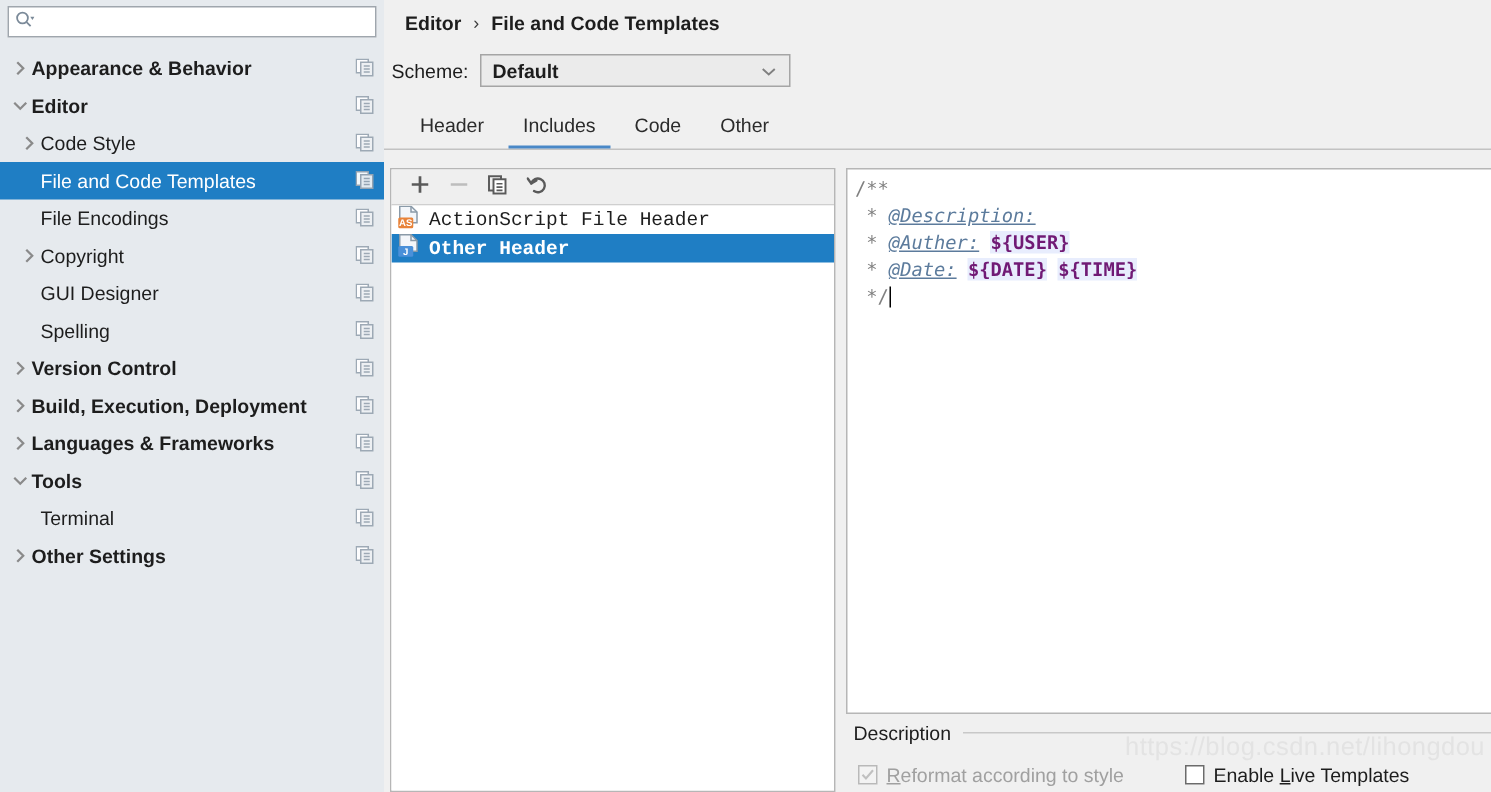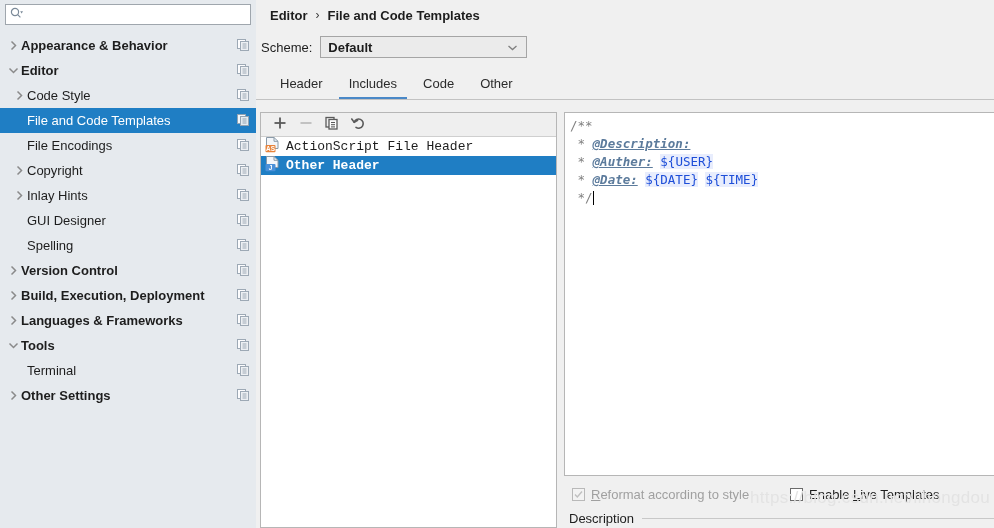--- a/index.html
+++ b/index.html
@@ -153,25 +153,25 @@
     font-family: "DejaVu Sans Mono", monospace;
     font-size: 12.5px;
     line-height: 18px;
     overflow: hidden;
     min-height: 0;
     position: relative;
   }
   .cline { white-space: pre; height: 18px; }
   .c-comment { color: #808080; }
   .c-tag {
-    color: #5c7b9c; font-style: italic; font-weight: bold;
+    color: #5c7b9c; font-style: italic; font-weight: normal;
     text-decoration: underline;
   }
   .c-var {
-    color: #1d4ed8; font-weight: normal;
+    color: #701a75; font-weight: bold;
     background: #e8edfd;
   }
   .caret {
     display: inline-block; width: 1px; height: 14px;
     background: #000; vertical-align: -3px;
   }
   #opts-row {
     flex: 0 0 30px; height: 30px;
     display: flex; align-items: center;
     padding-top: 6px;
@@ -289,35 +289,20 @@
               <line x1="5.5" y1="9" x2="9.5" y2="9" stroke="#9aa6b2" stroke-width="1"></line>
             </svg></span>
         </div>
         <div class="node lvl1">
           <span class="arrow">
             <svg width="9" height="11" viewBox="0 0 9 11">
               <polyline points="2.5,1.5 6.5,5.5 2.5,9.5" fill="none" stroke="#8a8a8a" stroke-width="1.5"></polyline>
             </svg>
           </span>
           <span class="nlabel">Copyright</span>
-          <span class="copy-ico"><svg width="13" height="13" viewBox="0 0 13 13">
-              <rect x="0.5" y="0.5" width="8" height="9" fill="#ffffff" stroke="#9aa6b2" stroke-width="1"></rect>
-              <rect x="3.5" y="2.5" width="8" height="9" fill="#eef1f4" stroke="#9aa6b2" stroke-width="1"></rect>
-              <line x1="5.5" y1="5" x2="9.5" y2="5" stroke="#9aa6b2" stroke-width="1"></line>
-              <line x1="5.5" y1="7" x2="9.5" y2="7" stroke="#9aa6b2" stroke-width="1"></line>
-              <line x1="5.5" y1="9" x2="9.5" y2="9" stroke="#9aa6b2" stroke-width="1"></line>
-            </svg></span>
-        </div>
-        <div class="node lvl1">
-          <span class="arrow">
-            <svg width="9" height="11" viewBox="0 0 9 11">
-              <polyline points="2.5,1.5 6.5,5.5 2.5,9.5" fill="none" stroke="#8a8a8a" stroke-width="1.5"></polyline>
-            </svg>
-          </span>
-          <span class="nlabel">Inlay Hints</span>
           <span class="copy-ico"><svg width="13" height="13" viewBox="0 0 13 13">
               <rect x="0.5" y="0.5" width="8" height="9" fill="#ffffff" stroke="#9aa6b2" stroke-width="1"></rect>
               <rect x="3.5" y="2.5" width="8" height="9" fill="#eef1f4" stroke="#9aa6b2" stroke-width="1"></rect>
               <line x1="5.5" y1="5" x2="9.5" y2="5" stroke="#9aa6b2" stroke-width="1"></line>
               <line x1="5.5" y1="7" x2="9.5" y2="7" stroke="#9aa6b2" stroke-width="1"></line>
               <line x1="5.5" y1="9" x2="9.5" y2="9" stroke="#9aa6b2" stroke-width="1"></line>
             </svg></span>
         </div>
         <div class="node lvl1">
           <span class="arrow"></span>
@@ -512,42 +497,42 @@
 
       <div id="editor-pane">
         <div id="code-area">
             <div class="cline"><span class="c-comment">/**</span></div>
             <div class="cline"><span class="c-comment"> * </span><span class="c-tag">@Description:</span></div>
             <div class="cline"><span class="c-comment"> * </span><span class="c-tag">@Auther:</span><span class="c-comment"> </span><span class="c-var">${USER}</span></div>
             <div class="cline"><span class="c-comment"> * </span><span class="c-tag">@Date:</span><span class="c-comment"> </span><span class="c-var">${DATE}</span><span class="c-comment"> </span><span class="c-var">${TIME}</span></div>
             <div class="cline"><span class="c-comment"> */</span><span class="caret"></span></div>
           </div>
 
+        <div id="desc-row">
+          <span id="desc-label">Description</span>
+          <span id="desc-line"></span>
+        </div>
+
         <div id="opts-row">
           <div class="chk-item" style="width:200px;padding-left:8px;">
             <span class="chk-box disabled">
               <svg width="11" height="11" viewBox="0 0 11 11" style="position:absolute;left:0;top:0;">
                 <polyline points="2,5.5 4.3,8 9,2.5" fill="none" stroke="#c0c0c0" stroke-width="1.4"></polyline>
               </svg>
             </span>
             <span class="chk-label disabled">
               <span></span><span class="mn">R</span><span>eformat according to style</span>
             </span>
           </div>
 
           <div class="chk-item" style="margin-left:26px;">
             <span class="chk-box"></span>
             <span class="chk-label">
               <span>Enable </span><span class="mn">L</span><span>ive Templates</span>
             </span>
           </div>
         </div>
-
-        <div id="desc-row">
-          <span id="desc-label">Description</span>
-          <span id="desc-line"></span>
-        </div>
       </div>
     </div>
 
     <div id="watermark">https://blog.csdn.net/lihongdou</div>
   </div>
 </div>
 
 </body></html>

